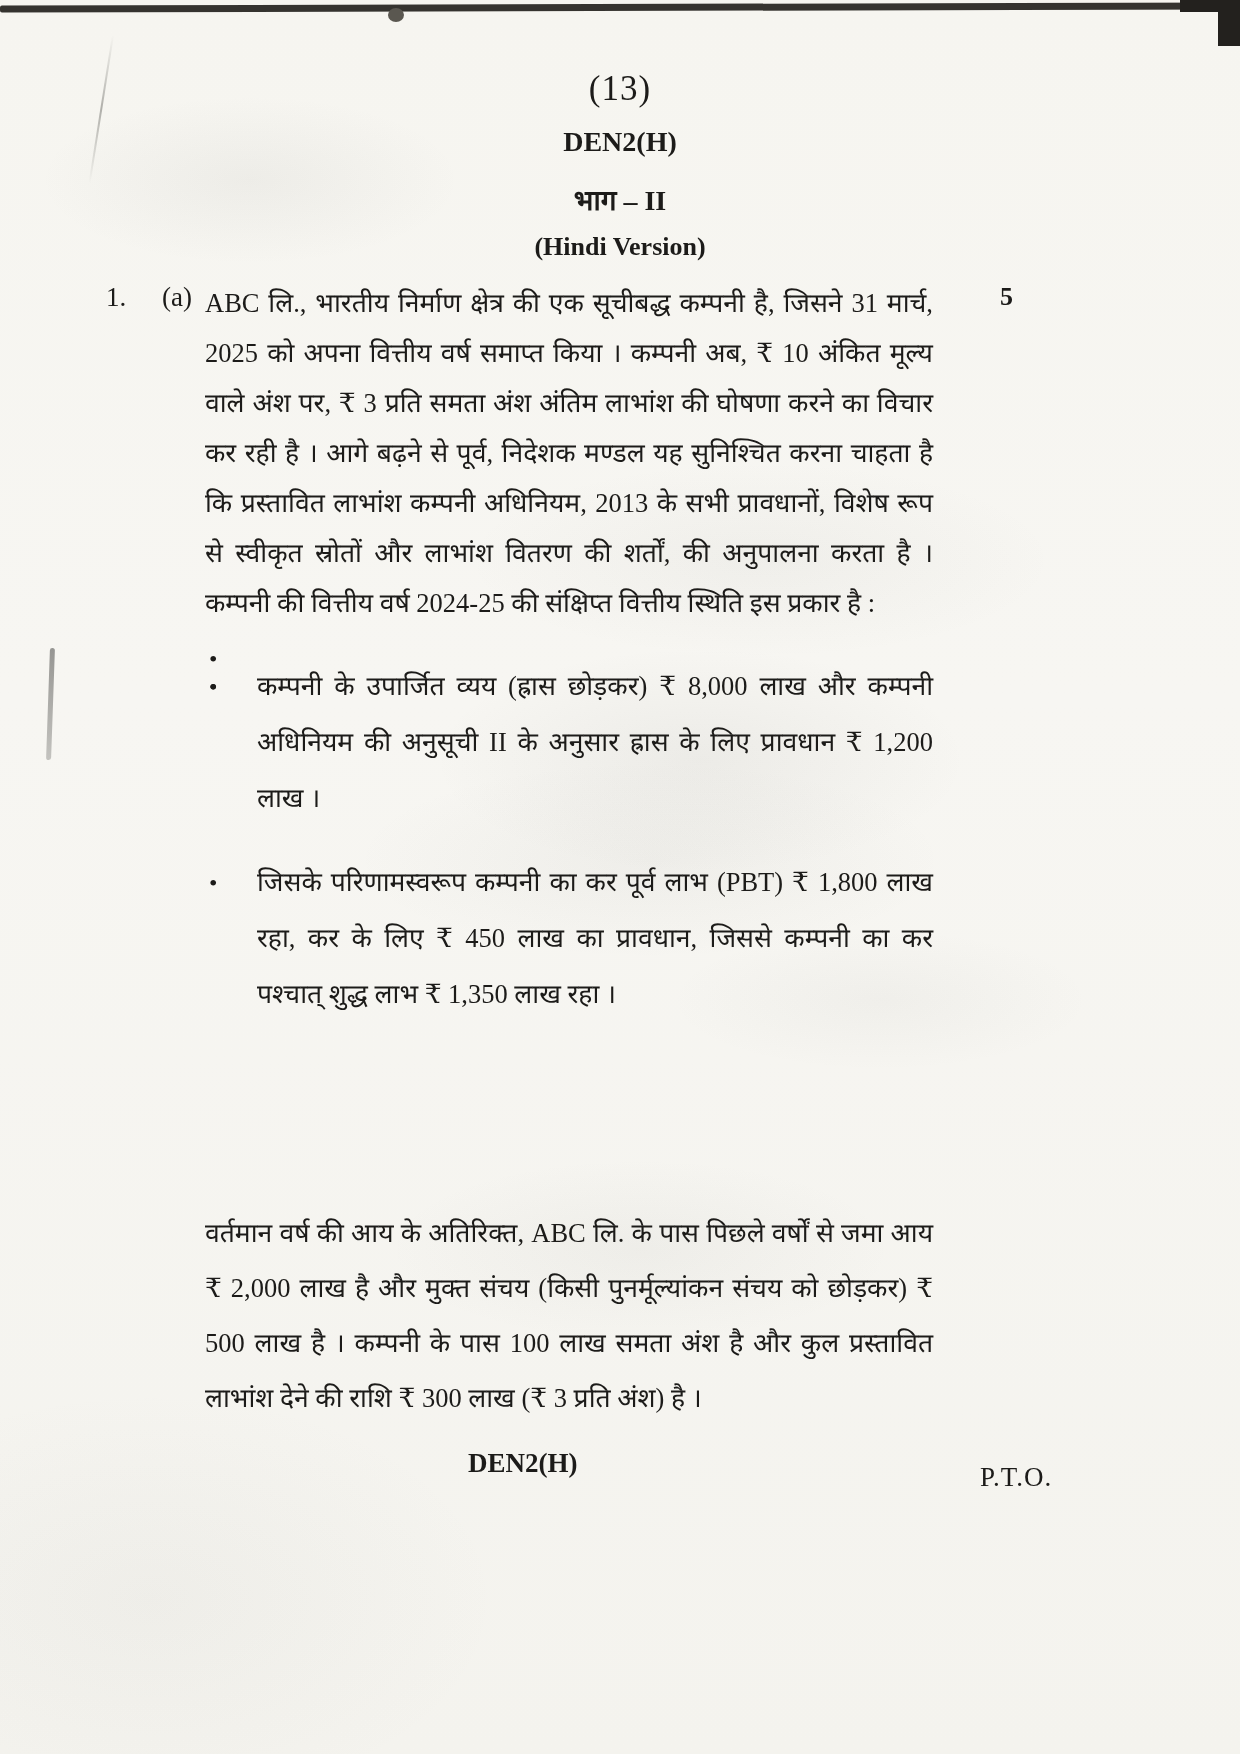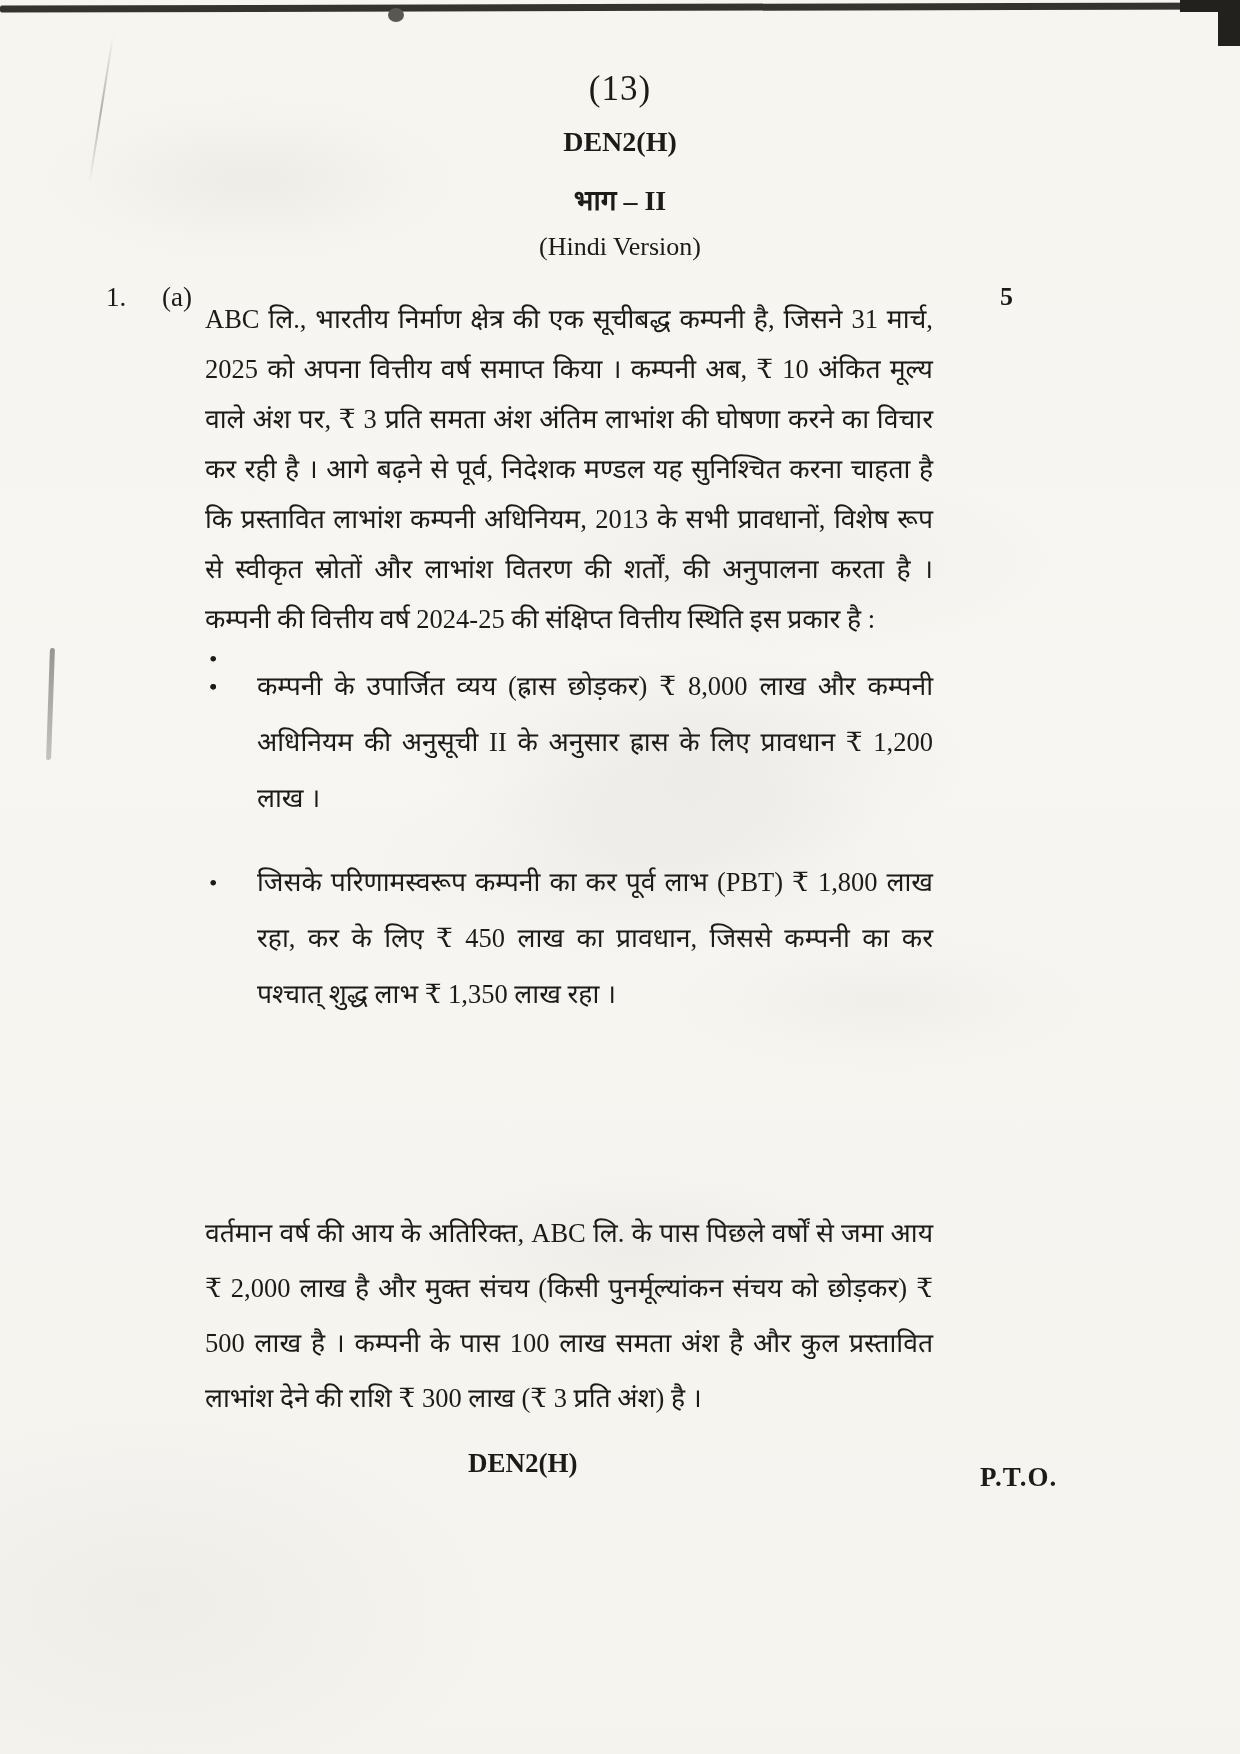--- a/index.html
+++ b/index.html
@@ -50,28 +50,28 @@
   .pen-mark{
     position:absolute;left:48px;top:648px;width:5px;height:112px;
     background:linear-gradient(180deg,rgba(70,70,68,.55),rgba(100,100,96,.35));
     border-radius:3px;transform:rotate(2deg);
   }
   
   .hdr{position:absolute;left:0;top:0;width:100%;text-align:center;}
   .page-number{position:absolute;top:69px;width:100%;font-size:35px;letter-spacing:1px;}
   .paper-code{position:absolute;top:126px;width:100%;font-size:28px;font-weight:bold;}
   .section-title{position:absolute;top:180px;width:100%;font-size:28px;font-weight:bold;}
-  .version-label{position:absolute;top:232px;width:100%;font-size:26px;font-weight:normal;}
+  .version-label{position:absolute;top:232px;width:100%;font-size:26px;font-weight:bold;}
   
   .qwrap{position:absolute;left:0;top:278px;width:100%;}
   .qnum{position:absolute;left:106px;top:4px;font-size:27px;}
   .qpart{position:absolute;left:162px;top:4px;font-size:27px;}
   .marks{position:absolute;left:1000px;top:4px;font-size:26px;font-weight:bold;}
   .qtext{
-    position:absolute;left:205px;top:16px;width:728px;
+    position:absolute;left:205px;top:0;width:728px;
     font-size:26.5px;line-height:50px;
     text-align:justify;
   }
   .bullets{
     position:absolute;left:205px;top:352px;width:728px;
     list-style:none;margin:0;padding:0;
   }
   .bullets li{
     position:relative;
     padding-left:52px;
@@ -87,21 +87,21 @@
     font-size:26.5px;line-height:55px;
     text-align:justify;
   }
   
   .foot-code{
     position:absolute;left:468px;top:1448px;
     font-size:27px;font-weight:bold;
   }
   .foot-pto{
     position:absolute;left:980px;top:1462px;
-    font-size:27px;font-weight:bold;letter-spacing:1px;
+    font-size:27px;font-weight:normal;letter-spacing:1px;
   }
 </style>
 </head>
 <body>
 
 <div class="page">
 
   <div class="topbar"></div>
   <div class="topbar-dot"></div>
   <div class="corner-mark"></div>

